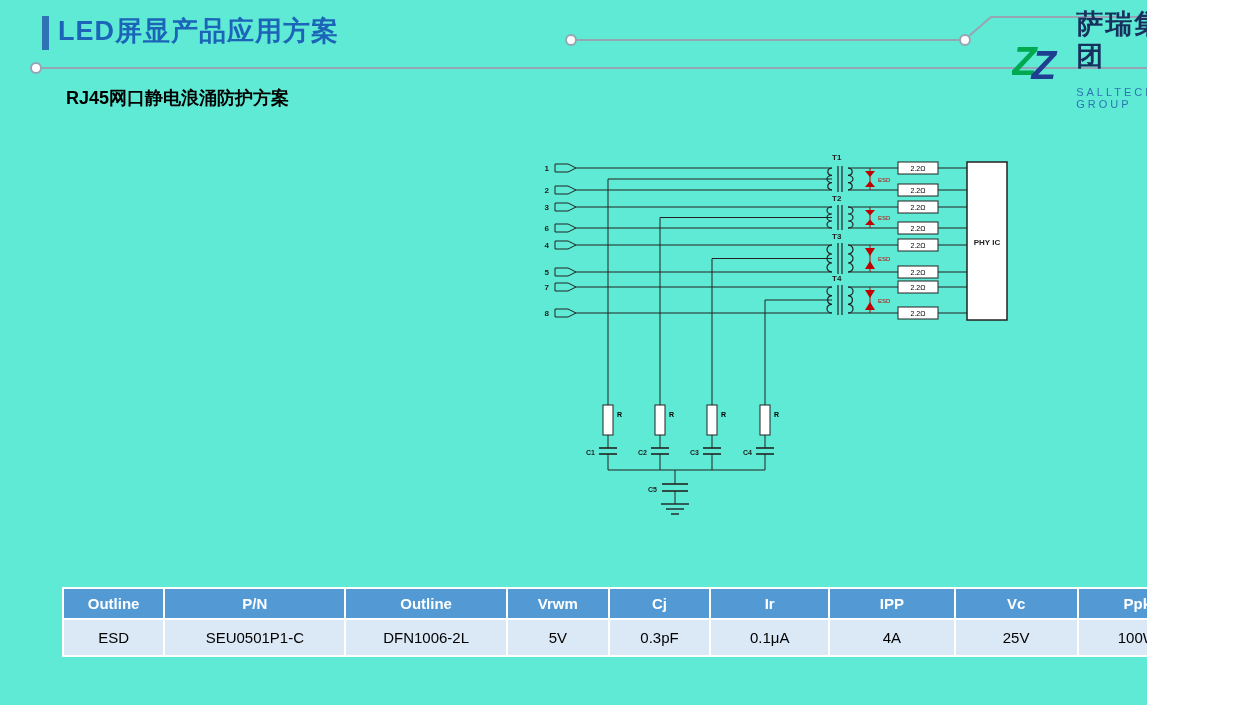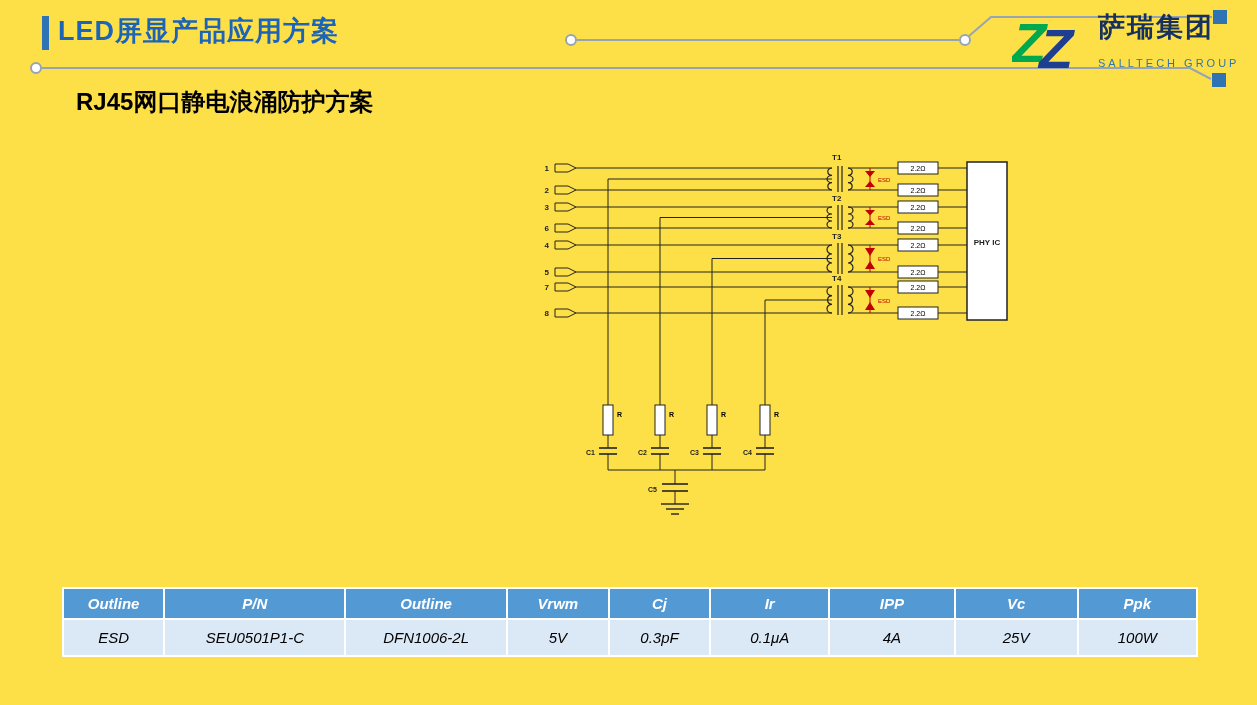--- a/index.html
+++ b/index.html
@@ -1,30 +1,30 @@
 <!DOCTYPE html>
 <html><head>
 <meta charset="utf-8">
 <style>
   html,body{margin:0;padding:0;background:#fff;}
-  .slide{position:relative;width:1257px;height:705px;background:#fde047;overflow:hidden;
+  .slide{position:relative;width:1147px;height:705px;background:#5eead4;overflow:hidden;
          font-family:"Liberation Sans",sans-serif;}
   .deco{position:absolute;left:0;top:0;z-index:0;}
   .title-accent{position:absolute;left:42px;top:16px;width:7px;height:34px;background:#2E74B5;}
   .page-title{position:absolute;left:58px;top:13px;font-size:27px;font-weight:bold;
               color:#1C64B8;letter-spacing:1px;z-index:2;}
   .logo{position:absolute;left:1012px;top:8px;display:flex;align-items:center;gap:8px;z-index:2;}
   .logo-text{display:flex;flex-direction:column;}
   .logo-name{font-size:27px;font-weight:bold;color:#17315E;line-height:32px;letter-spacing:2px;}
   .logo-sub{font-size:11px;color:#2E74B5;letter-spacing:3px;margin-top:14px;}
-  .subtitle{position:absolute;left:76px;top:86px;font-size:24px;font-weight:bold;color:#000;z-index:2;}
+  .subtitle{position:absolute;left:66px;top:86px;font-size:18px;font-weight:bold;color:#000;z-index:2;}
   .iec{position:absolute;left:227px;top:240px;font-size:17px;color:#17375E;line-height:27px;z-index:2;}
   .schematic{position:absolute;left:535px;top:150px;z-index:1;}
   .spec-wrap{position:absolute;left:62px;top:587px;z-index:2;}
-  table.spec{border-collapse:collapse;table-layout:fixed;width:1136px;font-style:italic;}
+  table.spec{border-collapse:collapse;table-layout:fixed;width:1136px;}
   table.spec th{background:#539AD5;color:#fff;font-size:15px;font-weight:bold;height:29px;
                 border:2px solid #fff;padding:0;text-align:center;}
   table.spec td{background:#DBE8F6;color:#000;font-size:15px;height:35px;border:2px solid #fff;
                 padding:0;text-align:center;}
   svg text{font-family:"Liberation Sans",sans-serif;}
 </style>
 </head>
 <body>
 
 <div class="slide">

